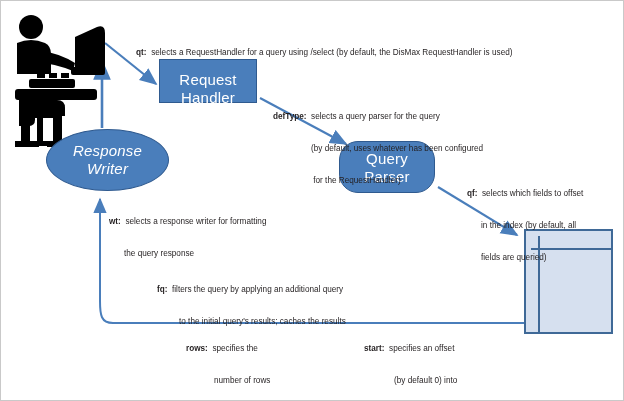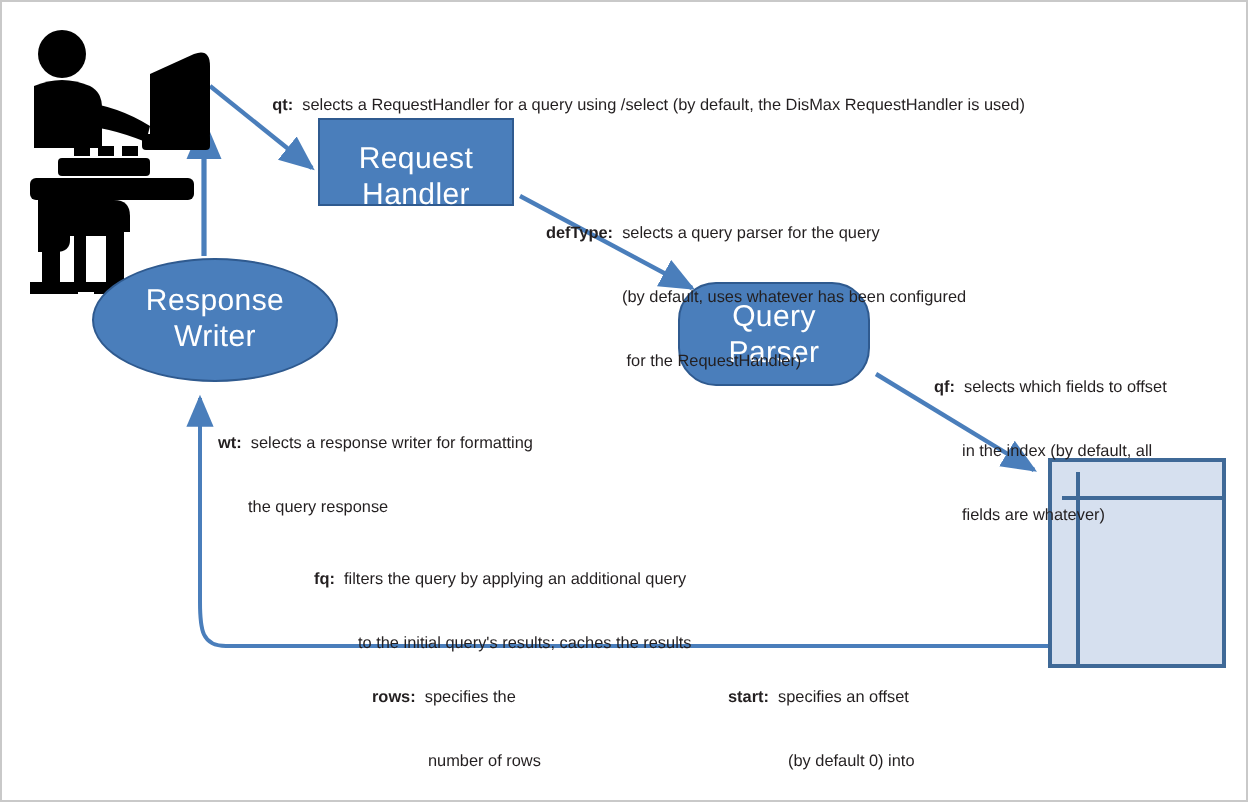--- a/index.html
+++ b/index.html
@@ -83,21 +83,21 @@
   </div>
 
   <div id="qpBox">
     <div class="node-label" style="left:0;right:0;top:8px;">
       <div>Query</div>
       <div>Parser</div>
     </div>
   </div>
 
   <div id="rwEllipse">
-    <div class="node-label" style="left:0;right:0;top:12px;">
+    <div class="node-label" style="left:0;right:0;top:12px;font-style:italic;">
       <div>Response</div>
       <div>Writer</div>
     </div>
   </div>
 
   <div id="indexShape">
     <div class="band-top"></div>
     <div class="band-left"></div>
   </div>
 
@@ -107,21 +107,21 @@
 
   <div class="ann" style="left:272px;top:90px;">
     <div><b>defType:  </b><span>selects a query parser for the query</span></div>
     <div style="padding-left:38px;">(by default, uses whatever has been configured</div>
     <div style="padding-left:38px;"> for the RequestHandler)</div>
   </div>
 
   <div class="ann" style="left:466px;top:167px;">
     <div><b>qf:  </b><span>selects which fields to offset</span></div>
     <div style="padding-left:14px;">in the index (by default, all</div>
-    <div style="padding-left:14px;">fields are whatever)</div>
+    <div style="padding-left:14px;">fields are queried)</div>
   </div>
 
   <div class="ann" style="left:108px;top:195px;">
     <div><b>wt:  </b><span>selects a response writer for formatting</span></div>
     <div style="padding-left:15px;">the query response</div>
   </div>
 
   <div class="ann" style="left:156px;top:263px;">
     <div><b>fq:  </b><span>filters the query by applying an additional query</span></div>
     <div style="padding-left:22px;">to the initial query's results; caches the results</div>

